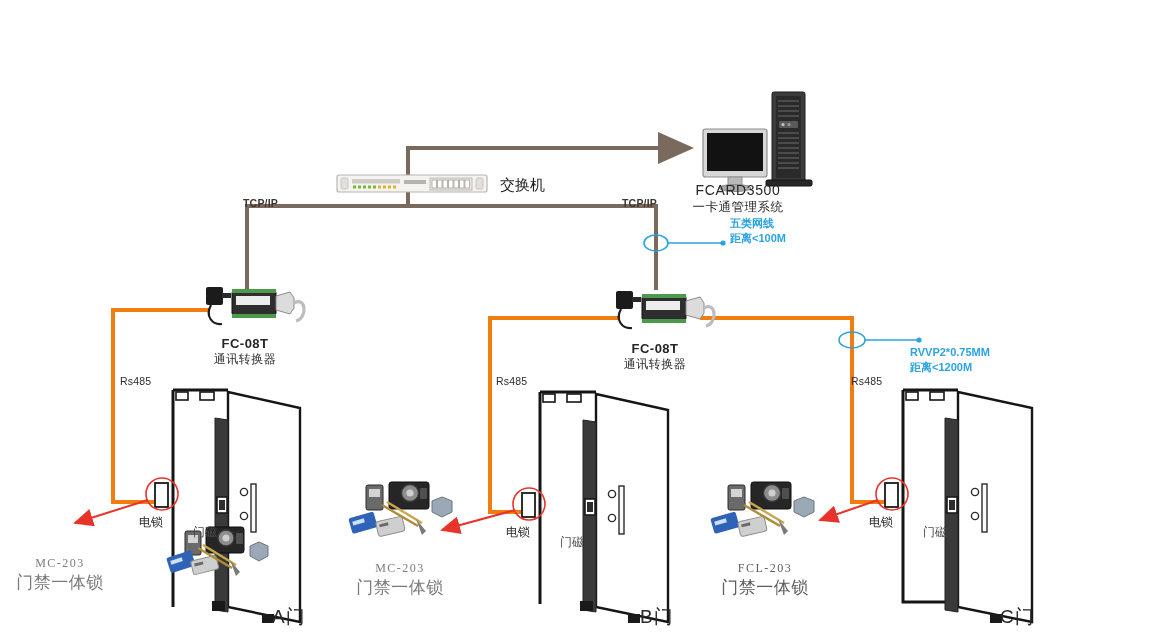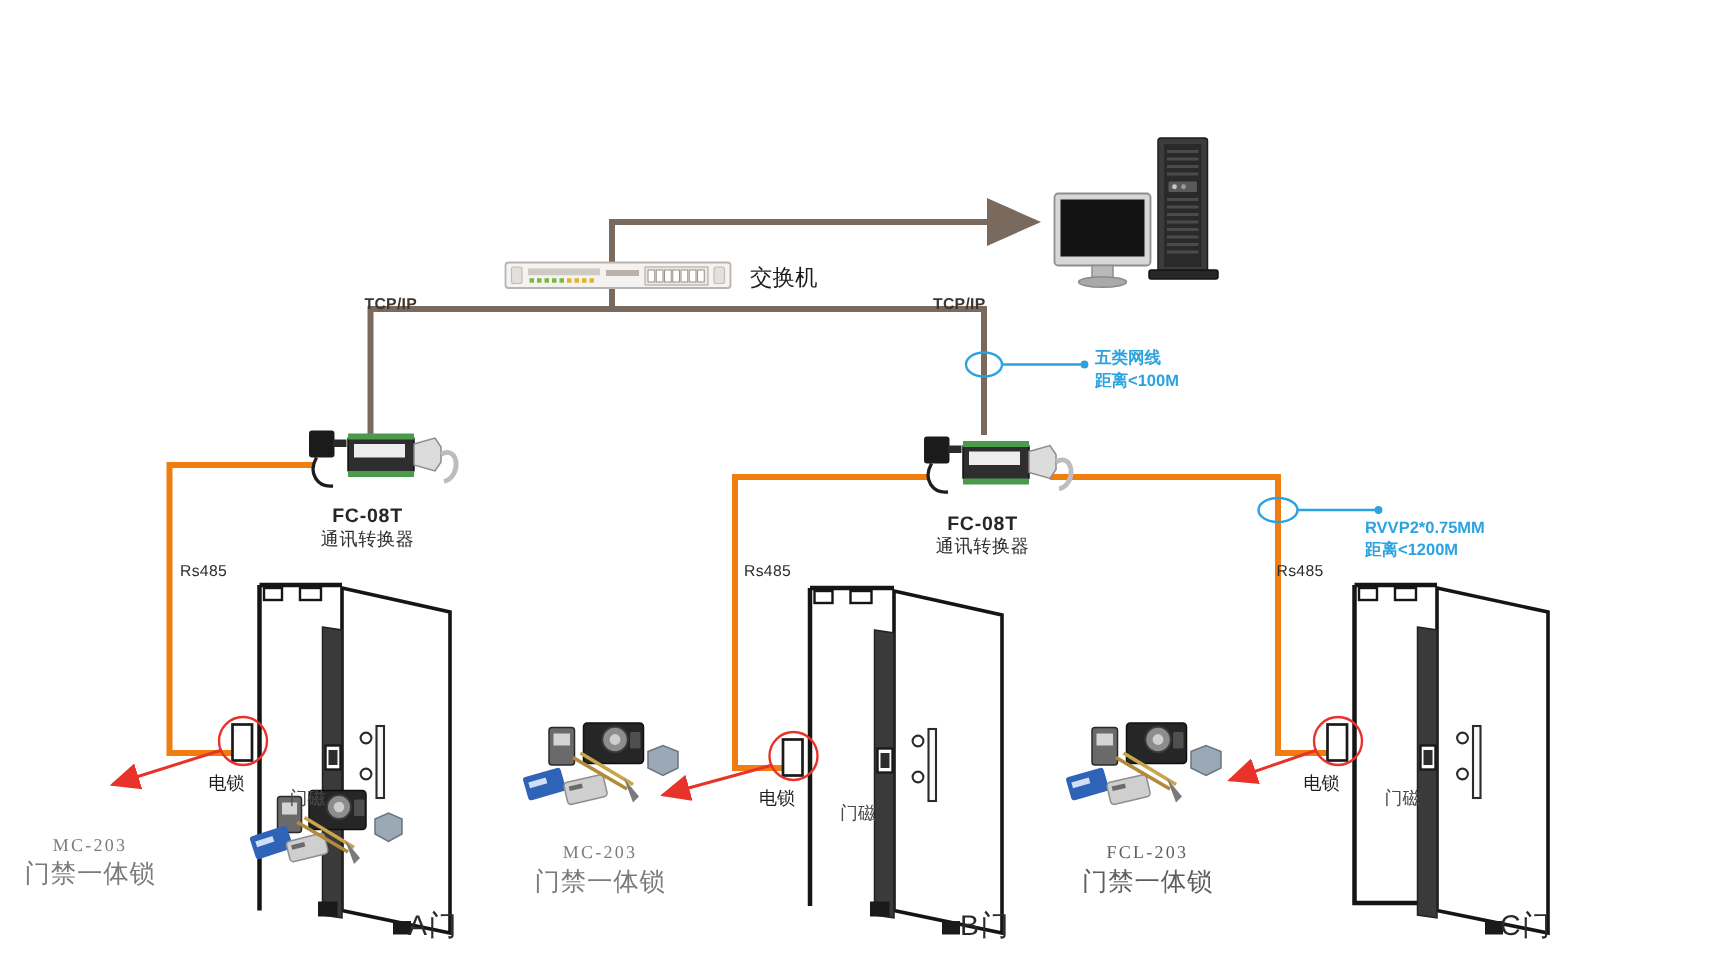--- a/index.html
+++ b/index.html
@@ -357,34 +357,38 @@
       </g>
       <path d="M744,505 L780,526" stroke="#b08b3a" stroke-width="2.4"></path>
       <path d="M749,502 L784,523" stroke="#c9a64b" stroke-width="2.4"></path>
       <path d="M778,519 L788,531 L784,535 Z" fill="#7a7a7a"></path>
       <path d="M794,501 l10,-4 l10,4 l0,11 l-10,5 l-10,-5 Z" fill="#9aa9b5" stroke="#6a7680" stroke-width="1"></path>
     </g>
   </svg>
 
   <div class="lbl-cn-serif switch-label" style="left:500px; top:176px;">交换机</div>
 
+  <div class="device-caption server-caption" style="left:663px; top:182px; width:150px;">
+    <span class="l1">FCARD3500</span>
+    <span class="l2">一卡通管理系统</span>
+  </div>
 
   <div class="lbl-sans tcpip" style="left:243px; top:197px;">TCP/IP</div>
   <div class="lbl-sans tcpip" style="left:622px; top:197px;">TCP/IP</div>
 
   <div class="device-caption" style="left:185px; top:336px; width:120px;">
     <span class="l1">FC-08T</span>
     <span class="l2">通讯转换器</span>
   </div>
   <div class="device-caption" style="left:595px; top:341px; width:120px;">
     <span class="l1">FC-08T</span>
     <span class="l2">通讯转换器</span>
   </div>
 
-  <div class="blue-note" style="left:730px; top:232px;">
+  <div class="blue-note" style="left:730px; top:216px;">
     <span>五类网线</span>
     <span>距离&lt;100M</span>
   </div>
   <div class="blue-note" style="left:910px; top:329px;margin-top:16px;">
     <span>RVVP2*0.75MM</span>
     <span>距离&lt;1200M</span>
   </div>
 
   <div class="lbl-sans rs485" style="left:120px; top:375px;">Rs485</div>
   <div class="lbl-sans rs485" style="left:496px; top:375px;">Rs485</div>

